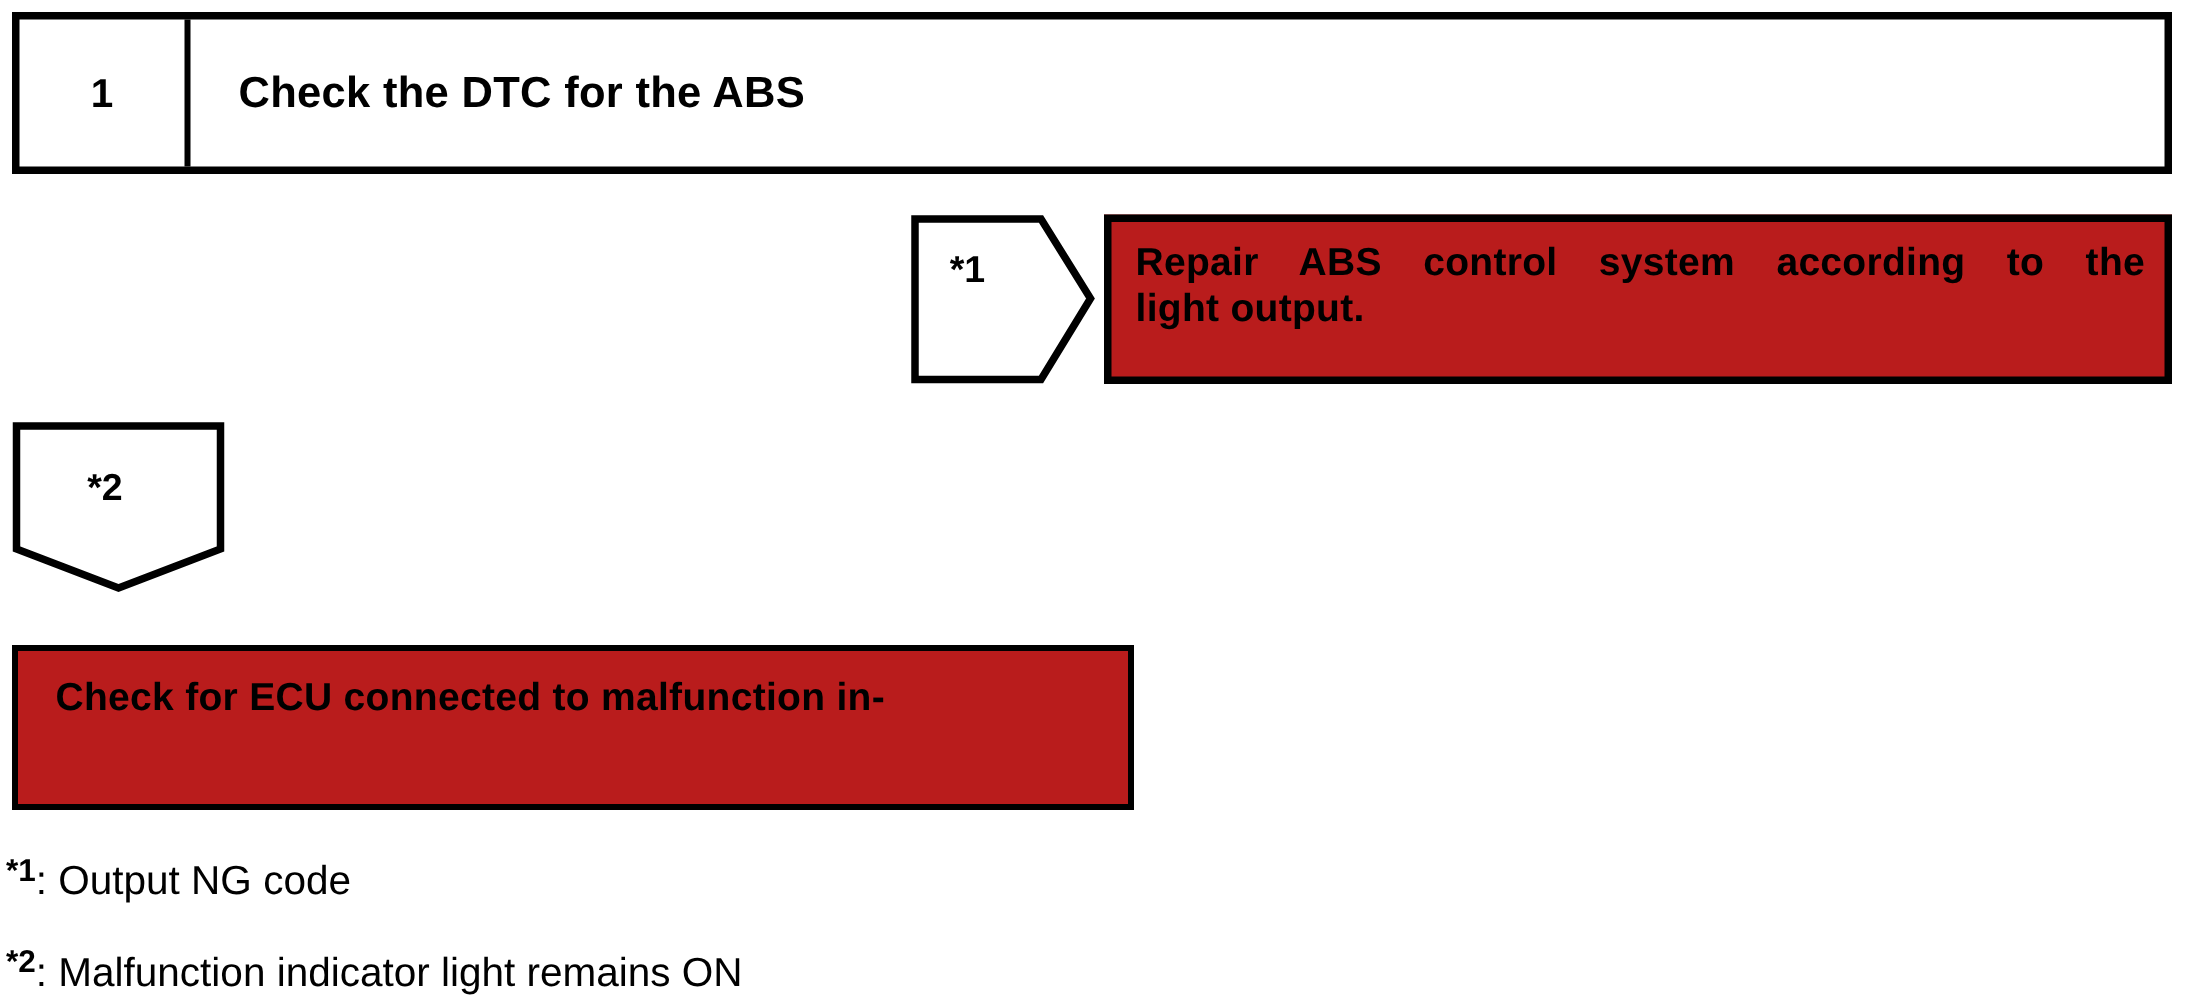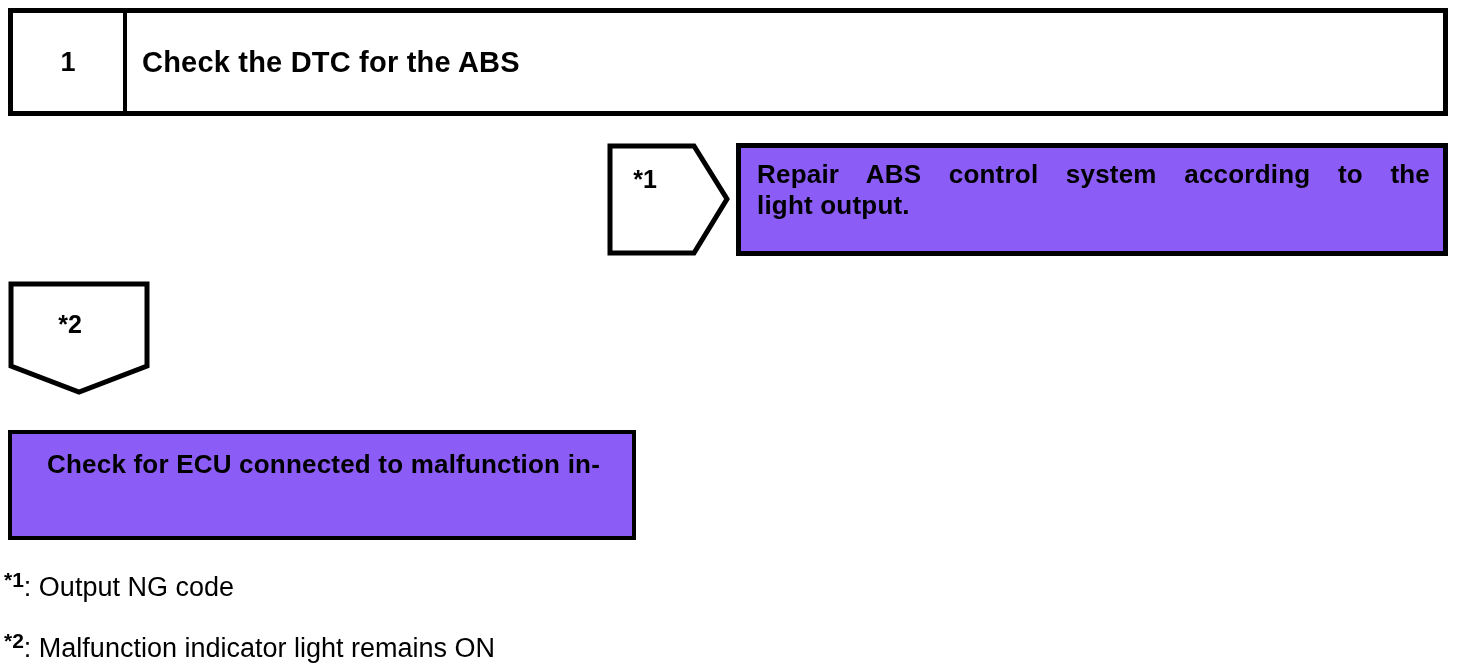--- a/index.html
+++ b/index.html
@@ -41,20 +41,21 @@
     font-weight: bold;
   }
   .step-title {
     flex: 1;
     display: flex;
     align-items: center;
     padding-left: 15px;
     font-size: 29px;
     font-weight: bold;
     letter-spacing: 0.2px;
+    margin-left: 17px;
   }
 
   
   .pent {
     position: absolute;
   }
   .pent polygon {
     fill: #ffffff;
     stroke: #000000;
     stroke-width: 5;
@@ -66,45 +67,45 @@
     font-size: 25px;
     fill: #000000;
   }
   .pent-right { left: 607px; top: 143px; }
   .pent-down  { left: 8px;   top: 281px; }
 
   
   .action-box {
     position: absolute;
     box-sizing: border-box;
-    background: #8b5cf6;
+    background: #b91c1c;
     border: 5px solid #000;
     font-weight: bold;
     font-size: 26px;
     line-height: 31px;
     letter-spacing: 0.2px;
   }
   .repair-box {
     left: 736px;
     top: 143px;
     width: 712px;
     height: 113px;
     padding: 11px 13px 0 16px;
   }
   .repair-box .justify-line {
     text-align: justify;
     text-align-last: justify;
   }
   .check-box {
     left: 8px;
     top: 430px;
-    width: 628px;
+    width: 748px;
     height: 110px;
     border-width: 4px;
-    padding: 15px 20px 0 35px;
+    padding: 15px 20px 0 25px;
   }
 
   
   .footnote {
     position: absolute;
     left: 4px;
     font-size: 27px;
     font-weight: normal;
     white-space: nowrap;
   }

